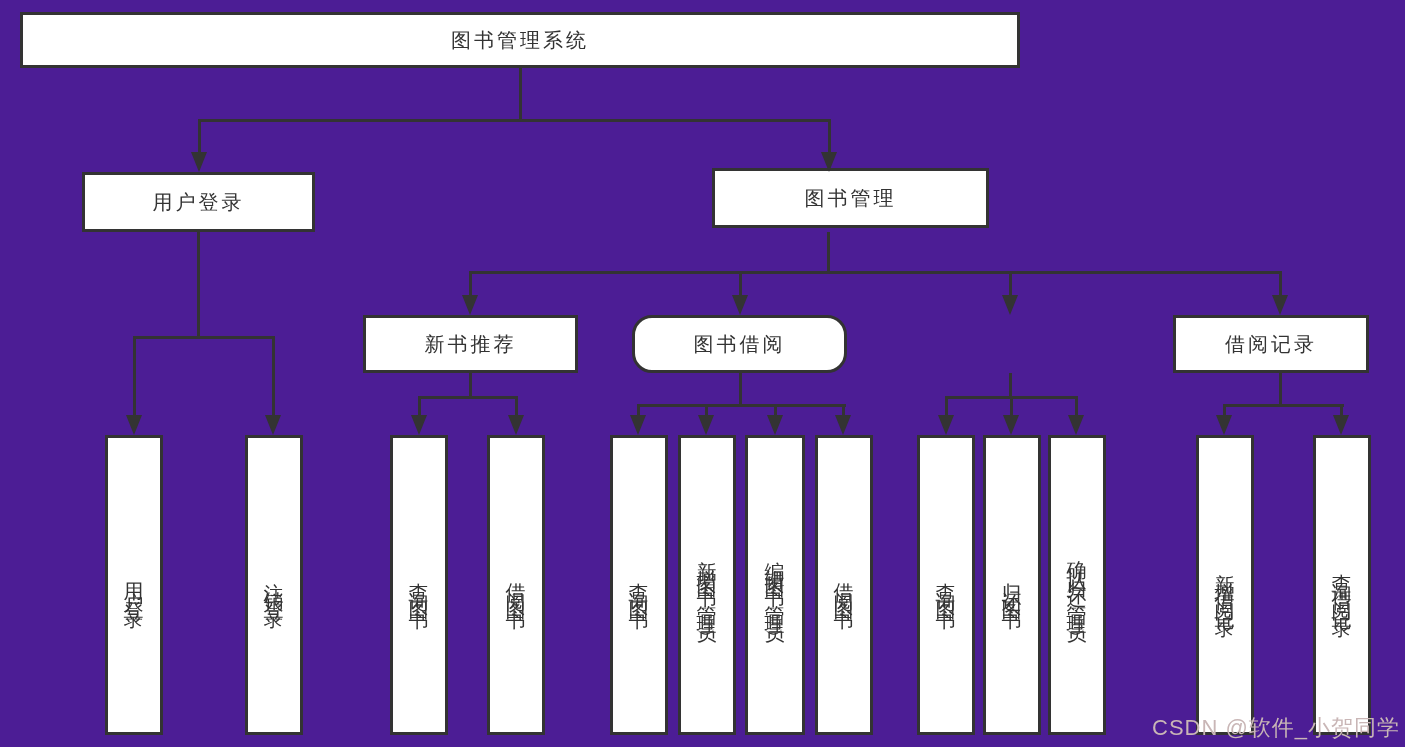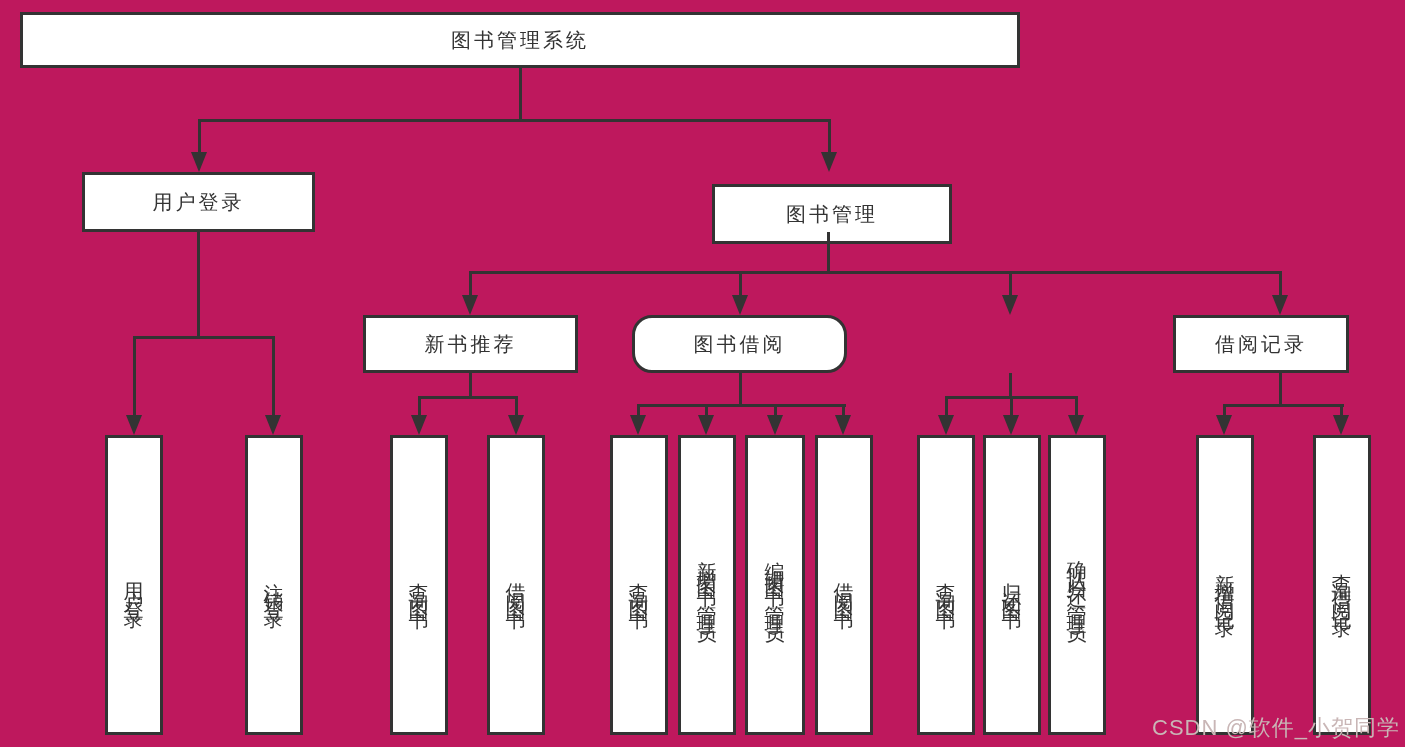--- a/index.html
+++ b/index.html
@@ -1,17 +1,17 @@
 <!DOCTYPE html>
 <html><head>
 <meta charset="utf-8">
 <style>
   html,body{margin:0;padding:0;background:#ffffff;}
   body{font-family:"Liberation Sans","DejaVu Sans",sans-serif;}
-  .canvas{position:relative;width:1405px;height:747px;background:#be185d;overflow:hidden;}
+  .canvas{position:relative;width:1405px;height:747px;background:#4c1d95;overflow:hidden;}
   .box{
     position:absolute;box-sizing:border-box;
     border:3px solid #333333;background:#ffffff;
     display:flex;align-items:center;justify-content:center;
     color:#333333;font-size:20px;letter-spacing:3px;
   }
   .vbox{display:flex;align-items:center;justify-content:center;}
   .vbox span{
     writing-mode:vertical-rl;text-orientation:mixed;
     letter-spacing:9px;line-height:1;font-size:20px;color:#333333;
@@ -29,25 +29,25 @@
   }
 </style>
 </head>
 <body>
 
 <div class="canvas">
 
   <div class="box" style="left:20px;top:12px;width:1000px;height:56px;">图书管理系统</div>
 
   <div class="box" style="left:82px;top:172px;width:233px;height:60px;">用户登录</div>
-  <div class="box" style="left:712px;top:184px;width:240px;height:60px;">图书管理</div>
+  <div class="box" style="left:712px;top:168px;width:277px;height:60px;">图书管理</div>
 
   <div class="box" style="left:363px;top:315px;width:215px;height:58px;">新书推荐</div>
   <div class="box" style="left:632px;top:315px;width:215px;height:58px;border-radius:20px;">图书借阅</div>
-  <div class="box" style="left:1173px;top:315px;width:176px;height:58px;">借阅记录</div>
+  <div class="box" style="left:1173px;top:315px;width:196px;height:58px;">借阅记录</div>
 
   <div class="box vbox" style="left:105px;top:435px;width:58px;height:300px;">
     <span>用户登录</span>
   </div>
   <div class="box vbox" style="left:245px;top:435px;width:58px;height:300px;">
     <span>注销登录</span>
   </div>
 
   <div class="box vbox" style="left:390px;top:435px;width:58px;height:300px;">
     <span>查询图书</span>

